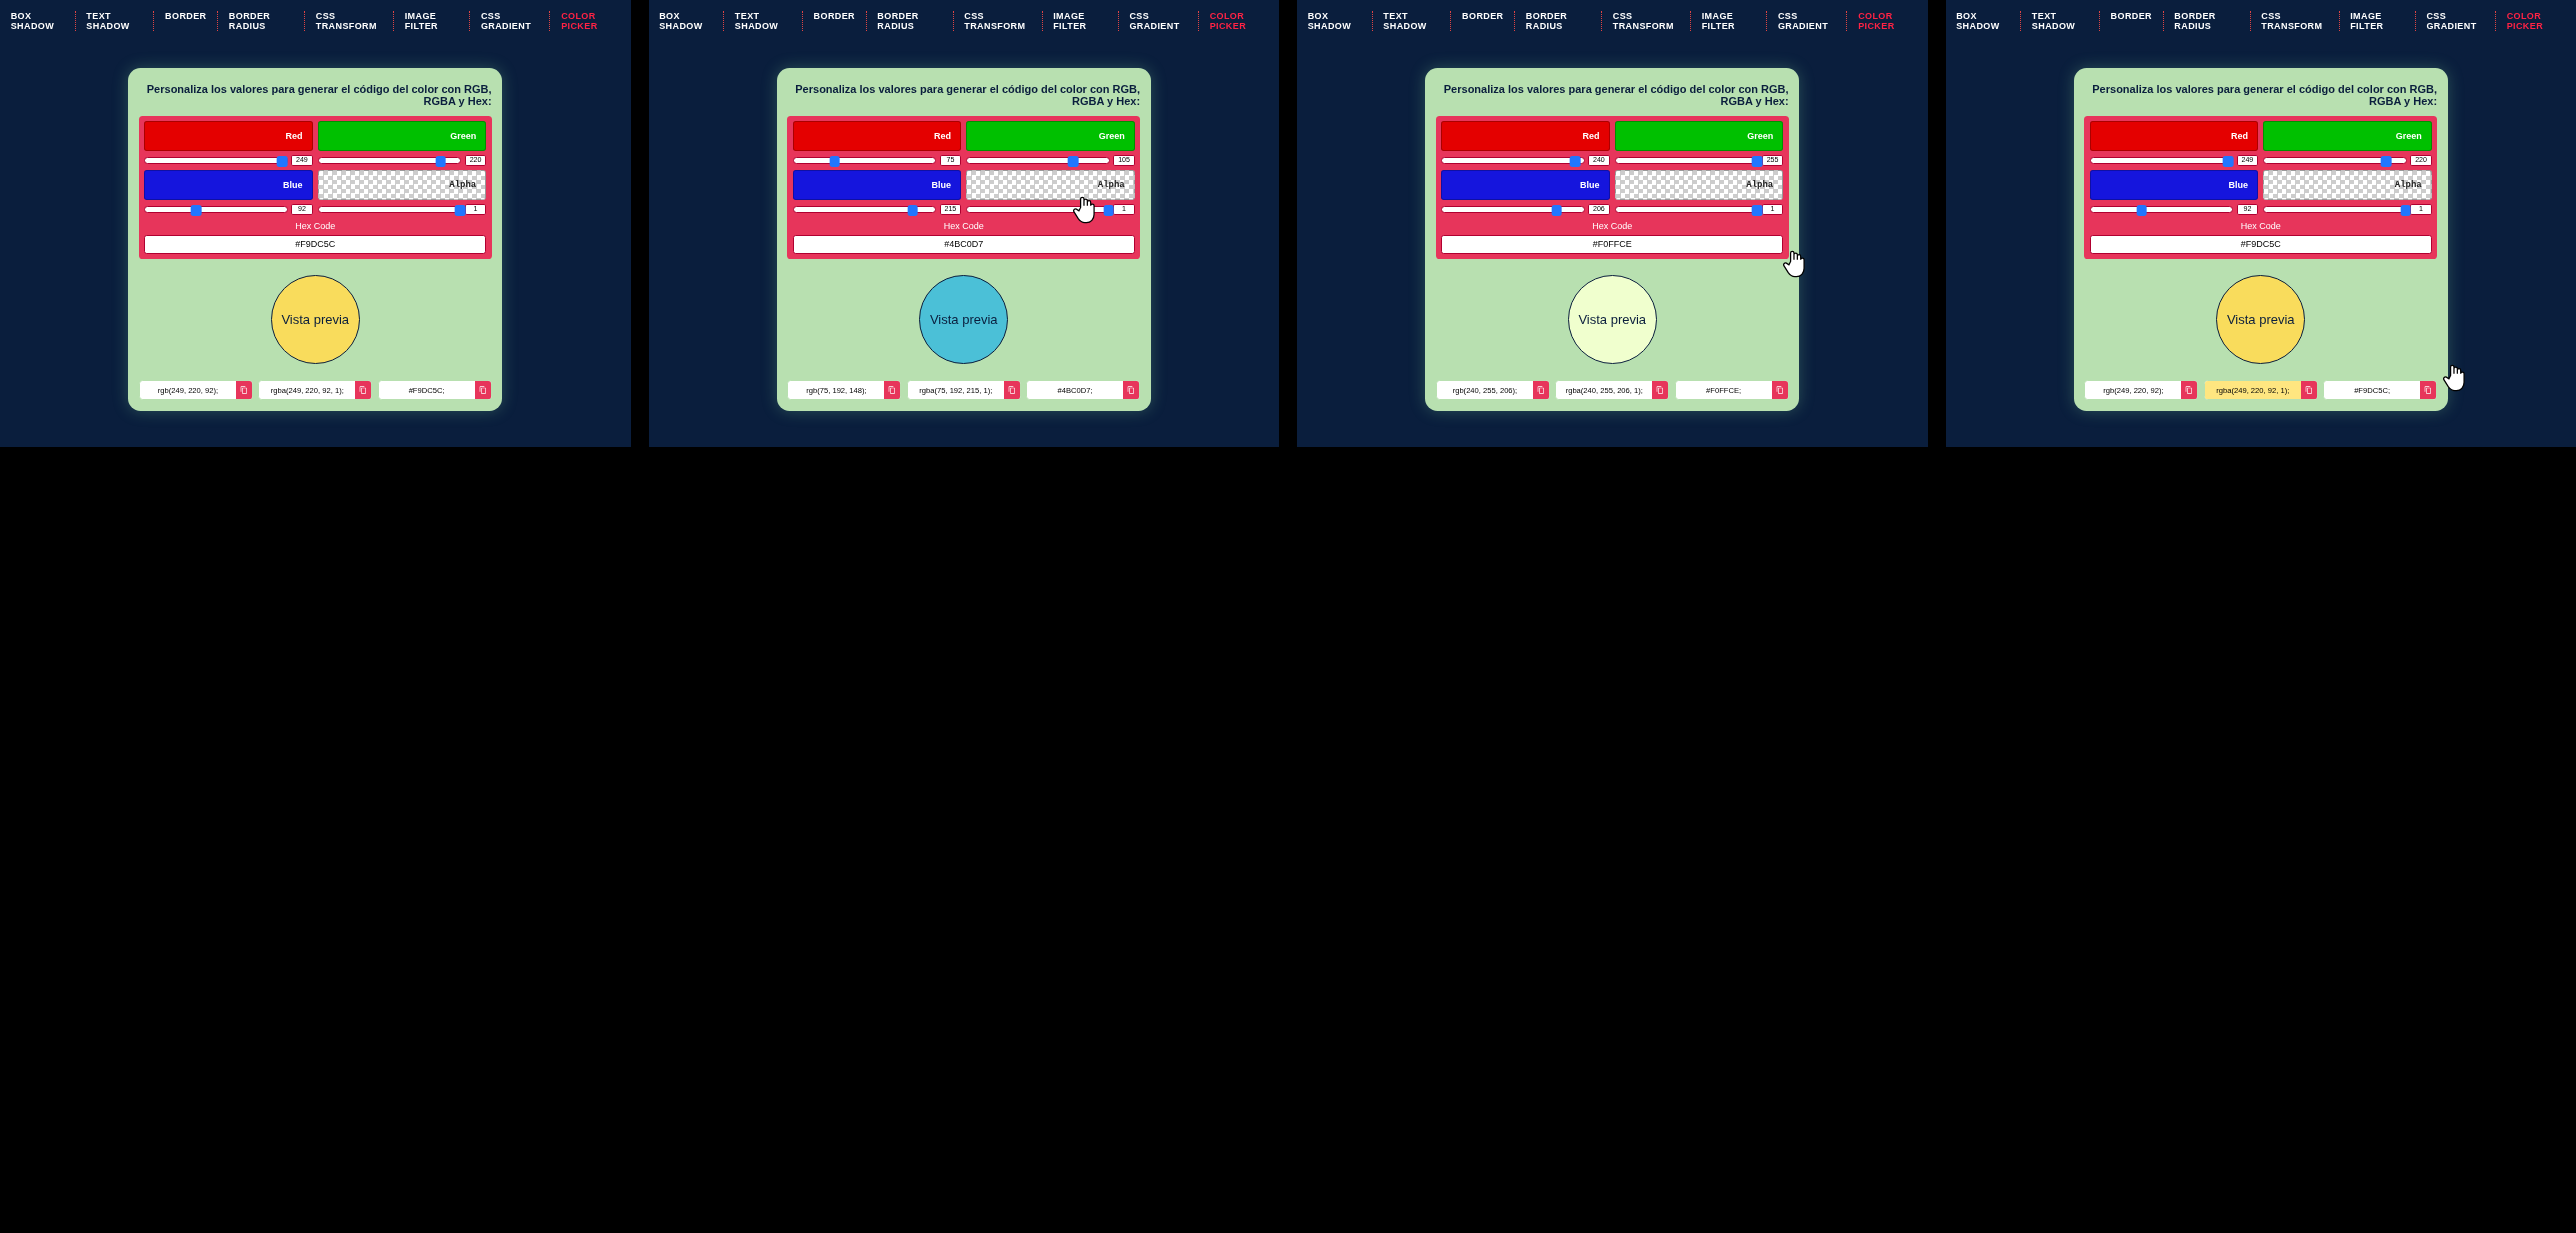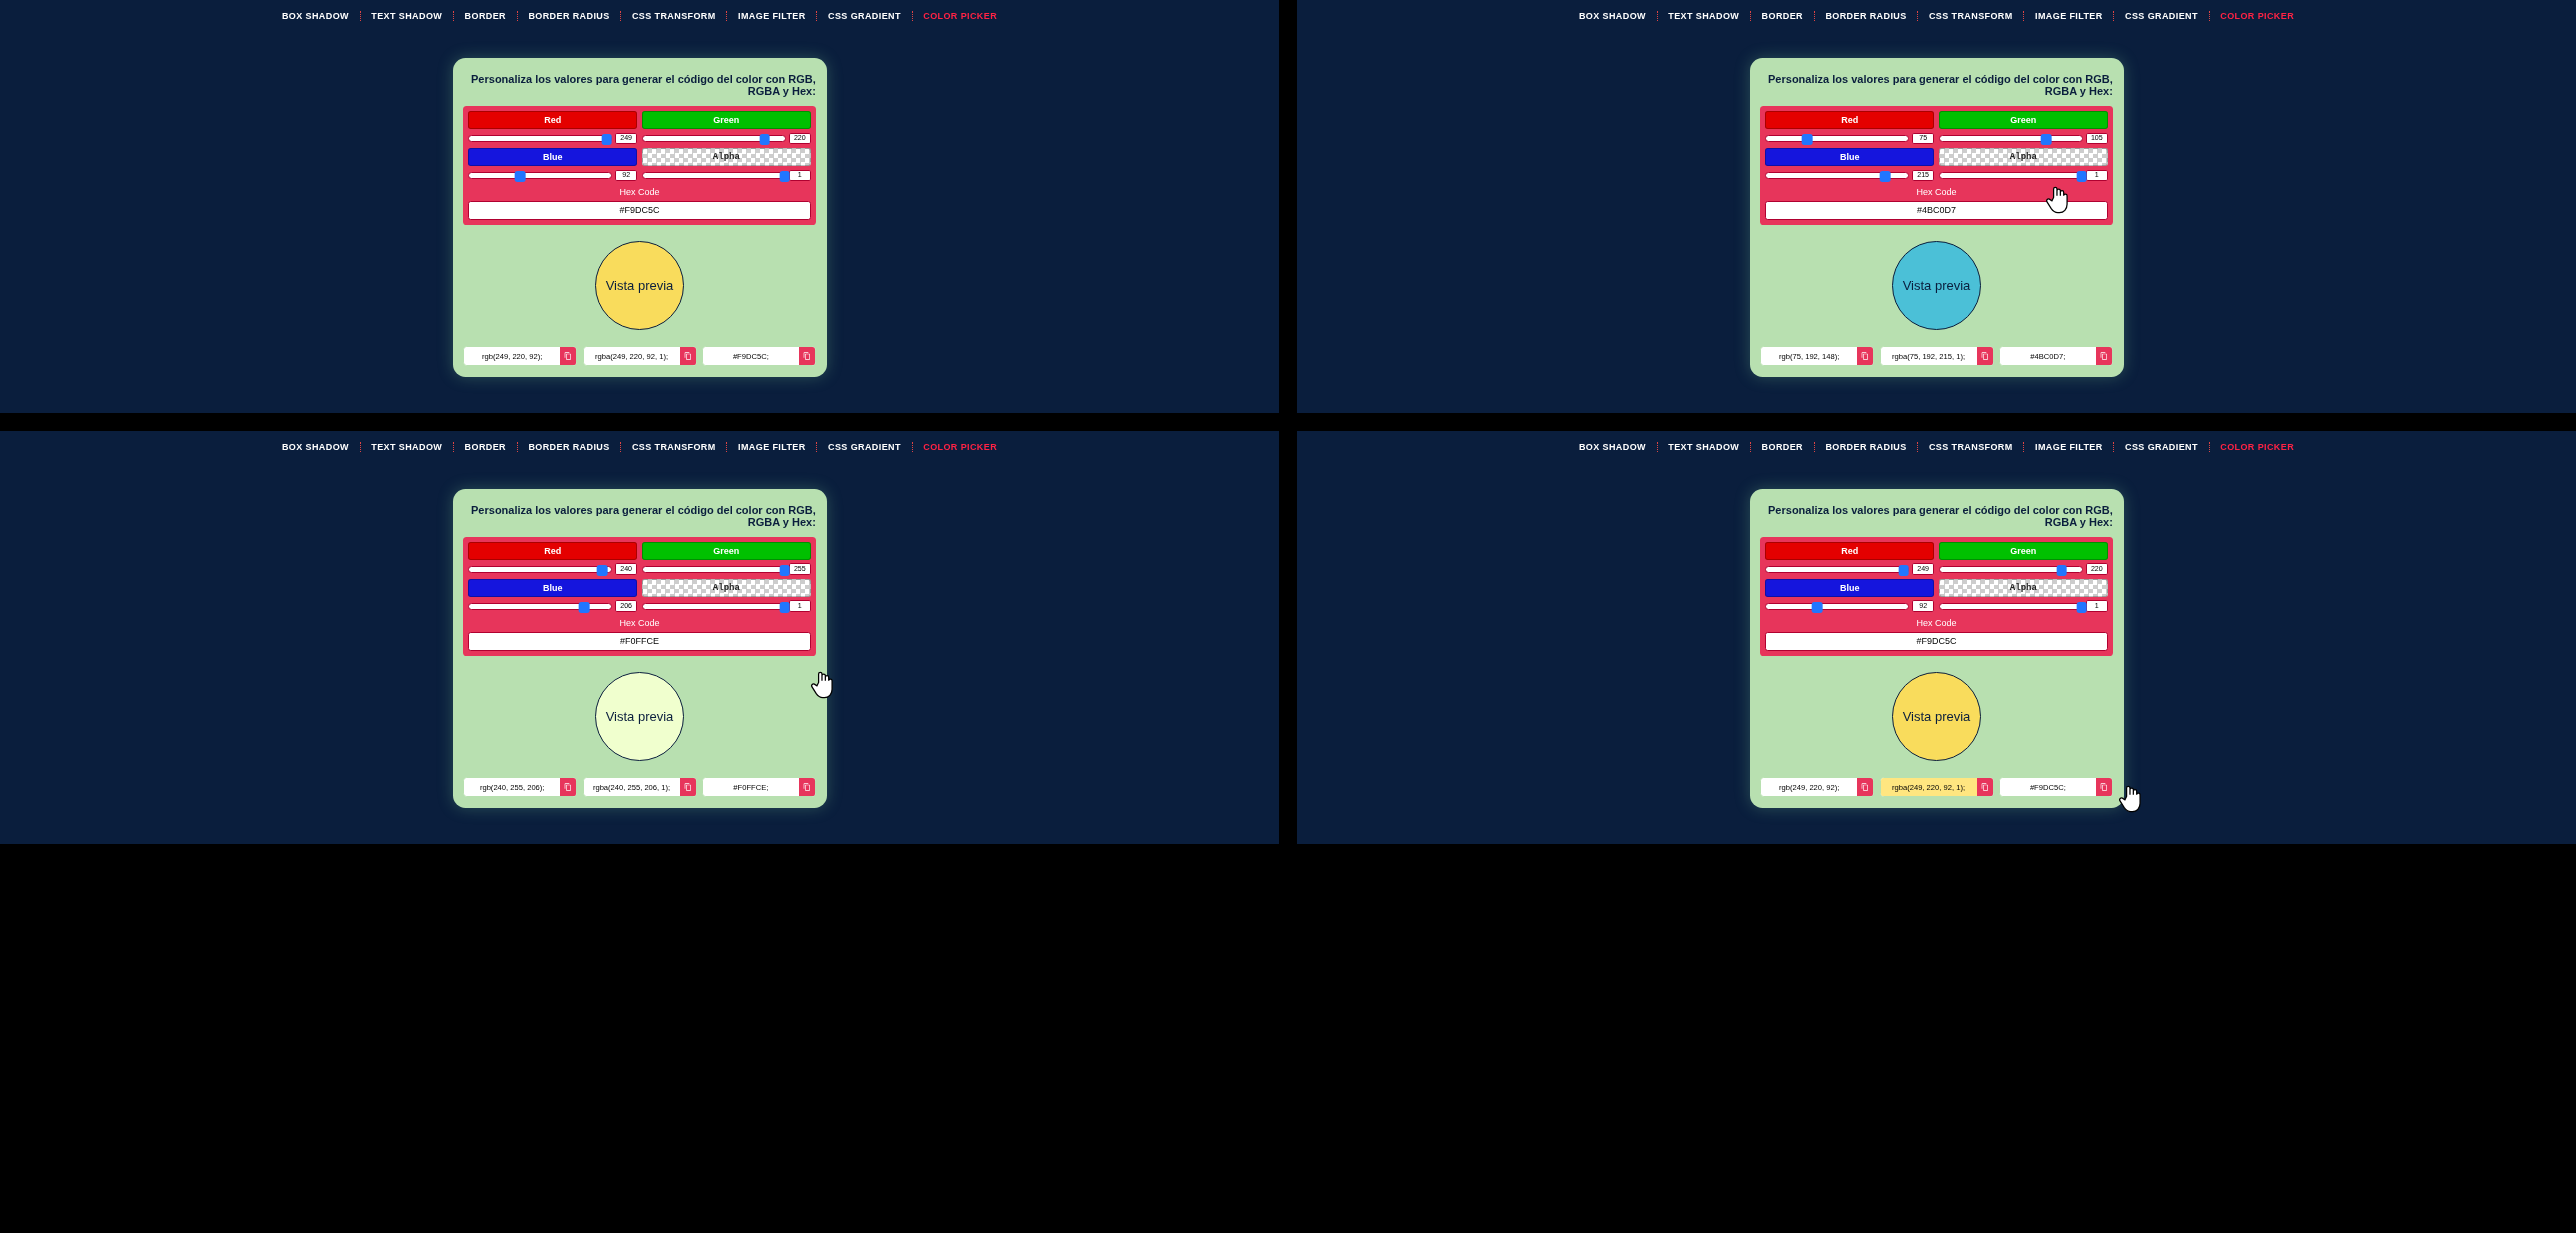--- a/index.html
+++ b/index.html
@@ -1,28 +1,28 @@
 <!DOCTYPE html>
 <html style="font-size:14.2px"><head>
 <meta charset="utf-8">
 <style>
 * { margin:0; padding:0; box-sizing:border-box; font-family:Arial,sans-serif; }
 body { background:#000; }
-.grid { display:grid; grid-template-columns:1fr 1fr; grid-template-rows:1fr 1fr; gap:18px; width:100%; }
+.grid { display:grid; grid-template-columns:1fr 1fr 1fr 1fr; grid-template-rows:1fr 1fr; gap:18px; width:100%; }
 .panel { background:#0a1e3d; padding:0 0 36px 0; position:relative; }
 .nav { display:flex; justify-content:center; gap:0; padding:10.7px 0; font-size:9px; font-weight:bold; letter-spacing:0.4px; }
 .nav a { color:#fff; padding:0 10.7px; border-right:0.9px dotted #d44; cursor:pointer; }
 .nav a:last-child { border-right:none; }
 .nav a.active { color:#ff2244; }
 .card { width:374px; margin:27px auto 0; background:#b8e0b0; border-radius:12.5px; padding:10.7px; box-shadow:0 0 16px rgba(120,200,150,.3); }
 .instr { font-size:11px; font-weight:bold; color:#0a1e3d; text-align:right; padding:3.6px 0 9px; }
 .ctrls { background:#e7355b; border-radius:3.6px; padding:5.3px; }
 .row { display:flex; gap:5.3px; margin-bottom:3.6px; }
 .box { flex:1; display:flex; flex-direction:column; gap:3.6px; }
-.lbl { font-size:9px; font-weight:bold; color:#fff; text-align:center; padding:3px; border-radius:2.7px; border:0.9px solid rgba(0,0,0,.25); }
+.lbl { font-size:9px; font-weight:bold; color:#fff; text-align:right; padding:9px; border-radius:2.7px; border:0.9px solid rgba(0,0,0,.25); }
 .lbl.red{background:#e40000;} .lbl.green{background:#00c000;} .lbl.blue{background:#1515dd;}
 .lbl.alpha{background:repeating-conic-gradient(#ccc 0 25%,#fff 0 50%) 0 0/9px 9px;color:#222;font-family:Liberation Mono, monospace;}
 .sl-row { display:flex; gap:3.6px; align-items:center; }
 .track { flex:1; height:7.1px; background:#fff; border-radius:3.6px; border:0.9px solid #b00030; position:relative; }
 .thumb { position:absolute; top:-1.8px; width:10.7px; height:10.7px; background:#2176ff; border-radius:2.7px; transform:translateX(-50%); }
 .val { width:21.4px; background:#fff; border:0.9px solid #b00030; border-radius:1.8px; font-size:7.1px; text-align:center; padding:0.9px 0; }
 .hexlbl { font-size:9px; color:#fff; text-align:center; padding:1.8px 0 3.6px; }
 .hexin { width:100%; background:#fff; border:0.9px solid #b00030; border-radius:2.7px; padding:3.6px; font-size:9px; text-align:center; }
 .prev { width:89px; height:89px; border-radius:50%; border:0.9px solid #0a1e3d; margin:16px auto; display:flex; align-items:center; justify-content:center; font-size:13px; color:#0a1e3d; }
 .outs { display:flex; gap:5.3px; }

